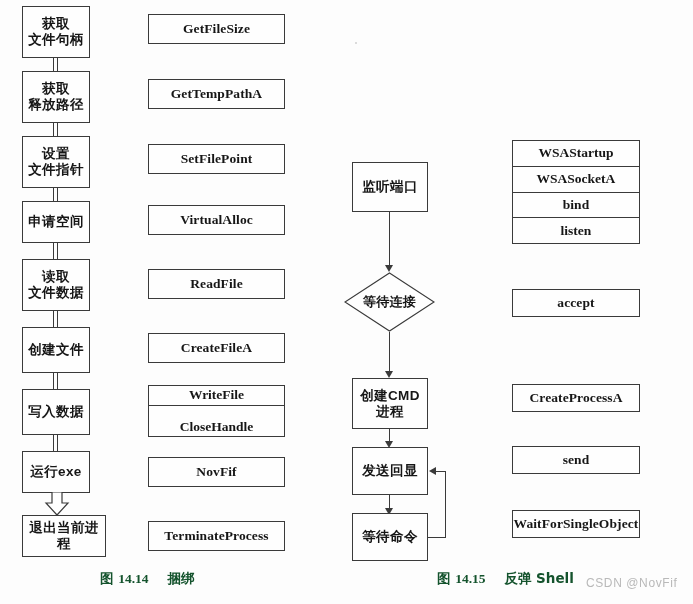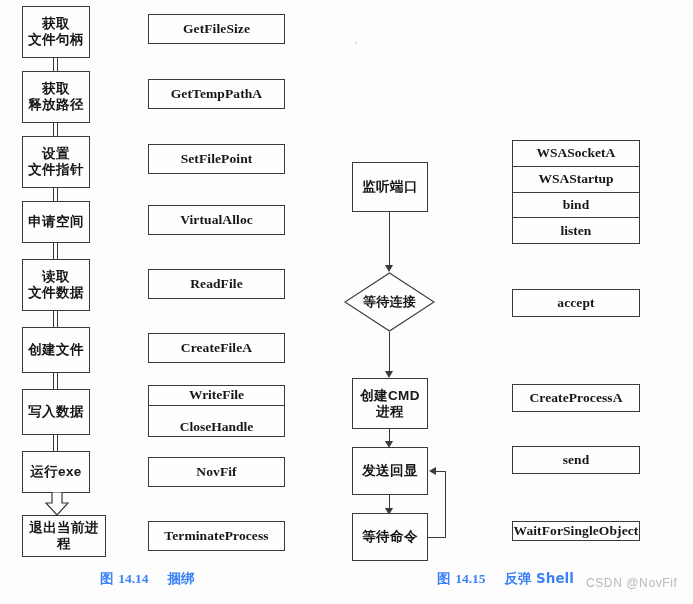--- a/index.html
+++ b/index.html
@@ -116,21 +116,21 @@
     color: #161616;
     letter-spacing: 0.3px;
   }
 
   
   .caption {
     position: absolute;
     font-family: "DejaVu Sans", "Liberation Sans", sans-serif;
     font-size: 13.5px;
     font-weight: 700;
-    color: #3b82f6;
+    color: #14532d;
     white-space: nowrap;
   }
   .caption .num {
     font-family: "Liberation Serif", "DejaVu Serif", serif;
     font-weight: 700;
   }
   .watermark {
     position: absolute;
     font-family: "Liberation Sans", "DejaVu Sans", sans-serif;
     font-size: 12px;
@@ -268,36 +268,36 @@
     <div class="box cn" style="left:352px; top:513px; width:76px; height:48px;">
       <span>等待命令</span>
     </div>
 
     <div class="conn-h" style="left:428px; top:537px; width:18px;"></div>
     <div class="conn-line" style="left:445px; top:471px; height:67px;"></div>
     <div class="conn-h" style="left:436px; top:471px; width:10px;"></div>
     <div class="arrow-left" style="left:429px; top:467px;"></div>
 
     <div class="api-stack" style="left:512px; top:140px; width:128px; height:104px;">
+      <div class="cell">WSAStartup</div>
       <div class="cell">WSASocketA</div>
-      <div class="cell">WSAStartup</div>
       <div class="cell">bind</div>
       <div class="cell">listen</div>
     </div>
 
     <div class="box api" style="left:512px; top:289px; width:128px; height:28px;">
       <span>accept</span>
     </div>
     <div class="box api" style="left:512px; top:373px; width:128px; height:28px;margin-top:11px;">
       <span>CreateProcessA</span>
     </div>
     <div class="box api" style="left:512px; top:446px; width:128px; height:28px;">
       <span>send</span>
     </div>
-    <div class="box api" style="left:512px; top:521px; width:128px; height:20px;">
+    <div class="box api" style="left:512px; top:510px; width:128px; height:28px;">
       <span>WaitForSingleObject</span>
     </div>
 
     <div class="caption" style="left:437px; top:570px;">
       <span>图</span>
       <span class="num">14.15</span>
       &nbsp;&nbsp;
       <span>反弹 Shell</span>
     </div>
   </div>

